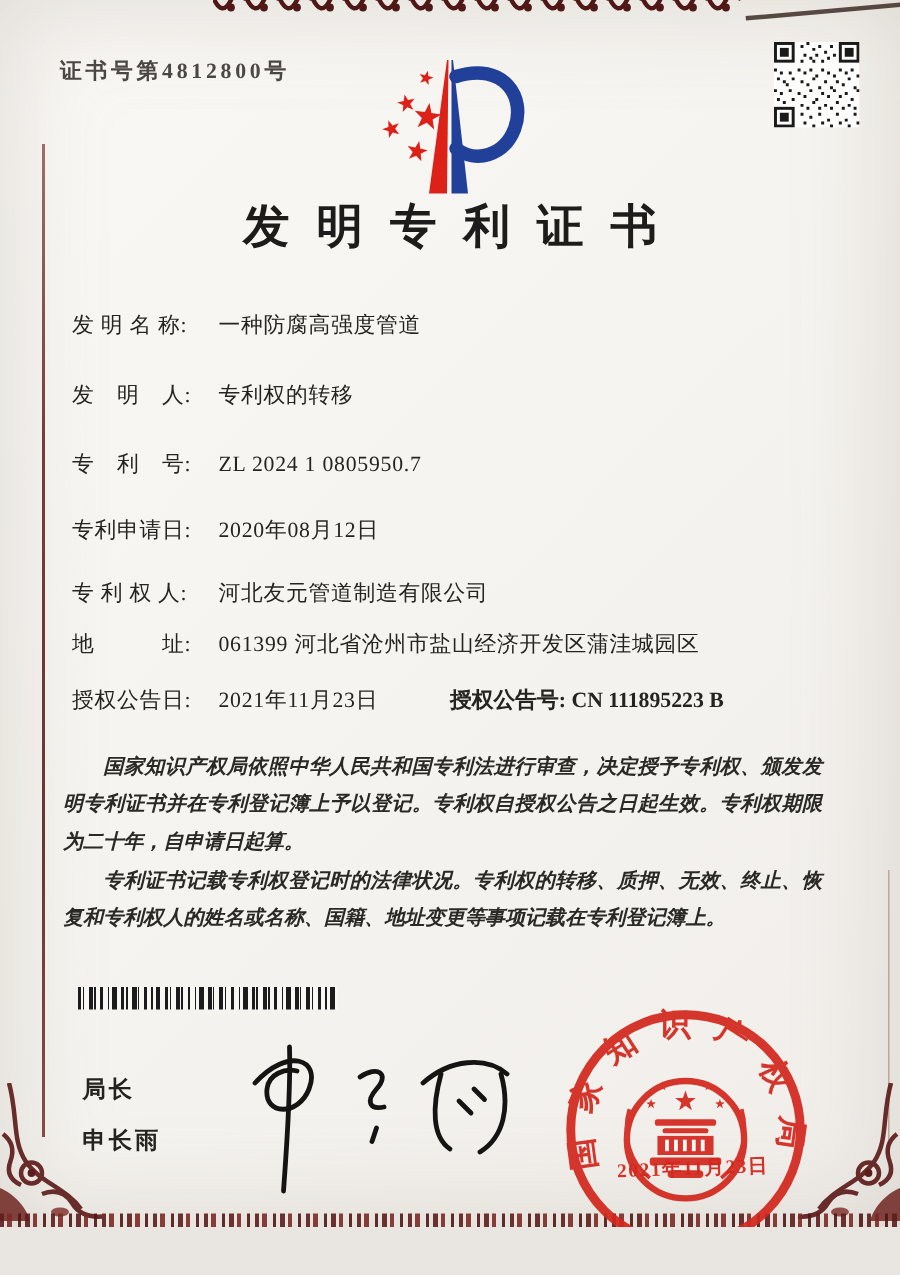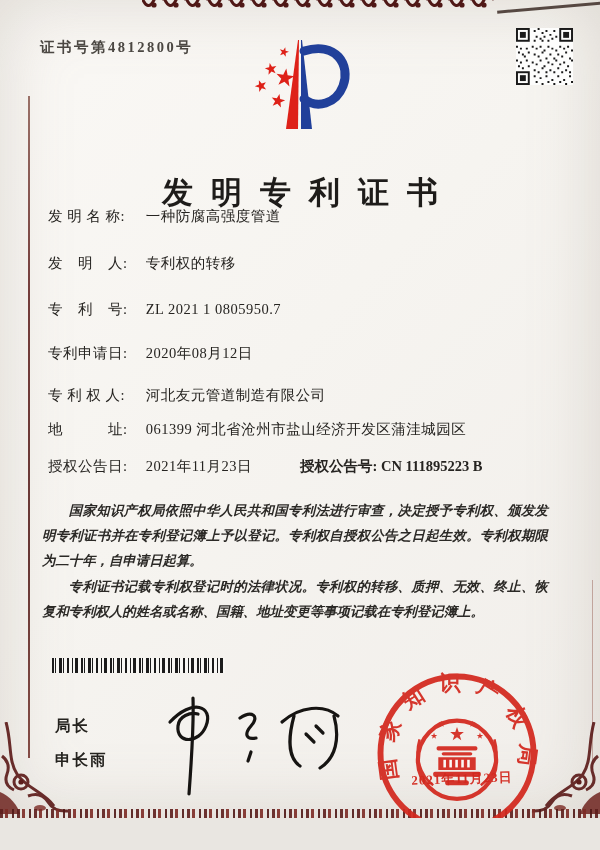--- a/index.html
+++ b/index.html
@@ -41,21 +41,21 @@
   
   .cert-no{
     position:absolute; left:40px; top:38px;
     font-size:14.5px; letter-spacing:2.5px; color:#4b4742; font-weight:600;
   }
   .qr{ position:absolute; left:516px; top:28px; width:57px; height:57px; }
   .logo{ position:absolute; left:250px; top:36px; width:104px; height:102px; }
   .title{
     position:absolute; left:0; top:130px; width:600px; text-align:center;
     font-size:31px; font-weight:700; color:#1e1c1a;
-    letter-spacing:.58em; text-indent:.58em;margin-top:42px;
+    letter-spacing:.58em; text-indent:.58em;
   }
   
   .row{ position:absolute; left:48px; font-size:14.5px; font-weight:400; color:#262421; white-space:nowrap; }
   .row .lbl{ display:inline-block; width:92px; letter-spacing:.5px; }
   .row .val{ margin-left:2px; letter-spacing:.5px; }
   .row2{ position:absolute; left:300px; font-size:14.5px; font-weight:700; color:#262421; white-space:nowrap; }
   
   .bodytext{
     position:absolute; left:42px; top:498px; width:506px;
     font-size:13.4px; line-height:1.88; font-style:italic; font-weight:600;
@@ -182,21 +182,21 @@
   <div class="row" style="top:207px">
     <span class="lbl">发 明 名 称:</span>
     <span class="val">一种防腐高强度管道</span>
   </div>
   <div class="row" style="top:254px">
     <span class="lbl">发　明　人:</span>
     <span class="val">专利权的转移</span>
   </div>
   <div class="row" style="top:300px">
     <span class="lbl">专　利　号:</span>
-    <span class="val">ZL 2021 1 0805950.7</span>
+    <span class="val">ZL 2024 1 0805950.7</span>
   </div>
   <div class="row" style="top:344px">
     <span class="lbl">专利申请日:</span>
     <span class="val">2020年08月12日</span>
   </div>
   <div class="row" style="top:386px">
     <span class="lbl">专 利 权 人:</span>
     <span class="val">河北友元管道制造有限公司</span>
   </div>
   <div class="row" style="top:420px">

